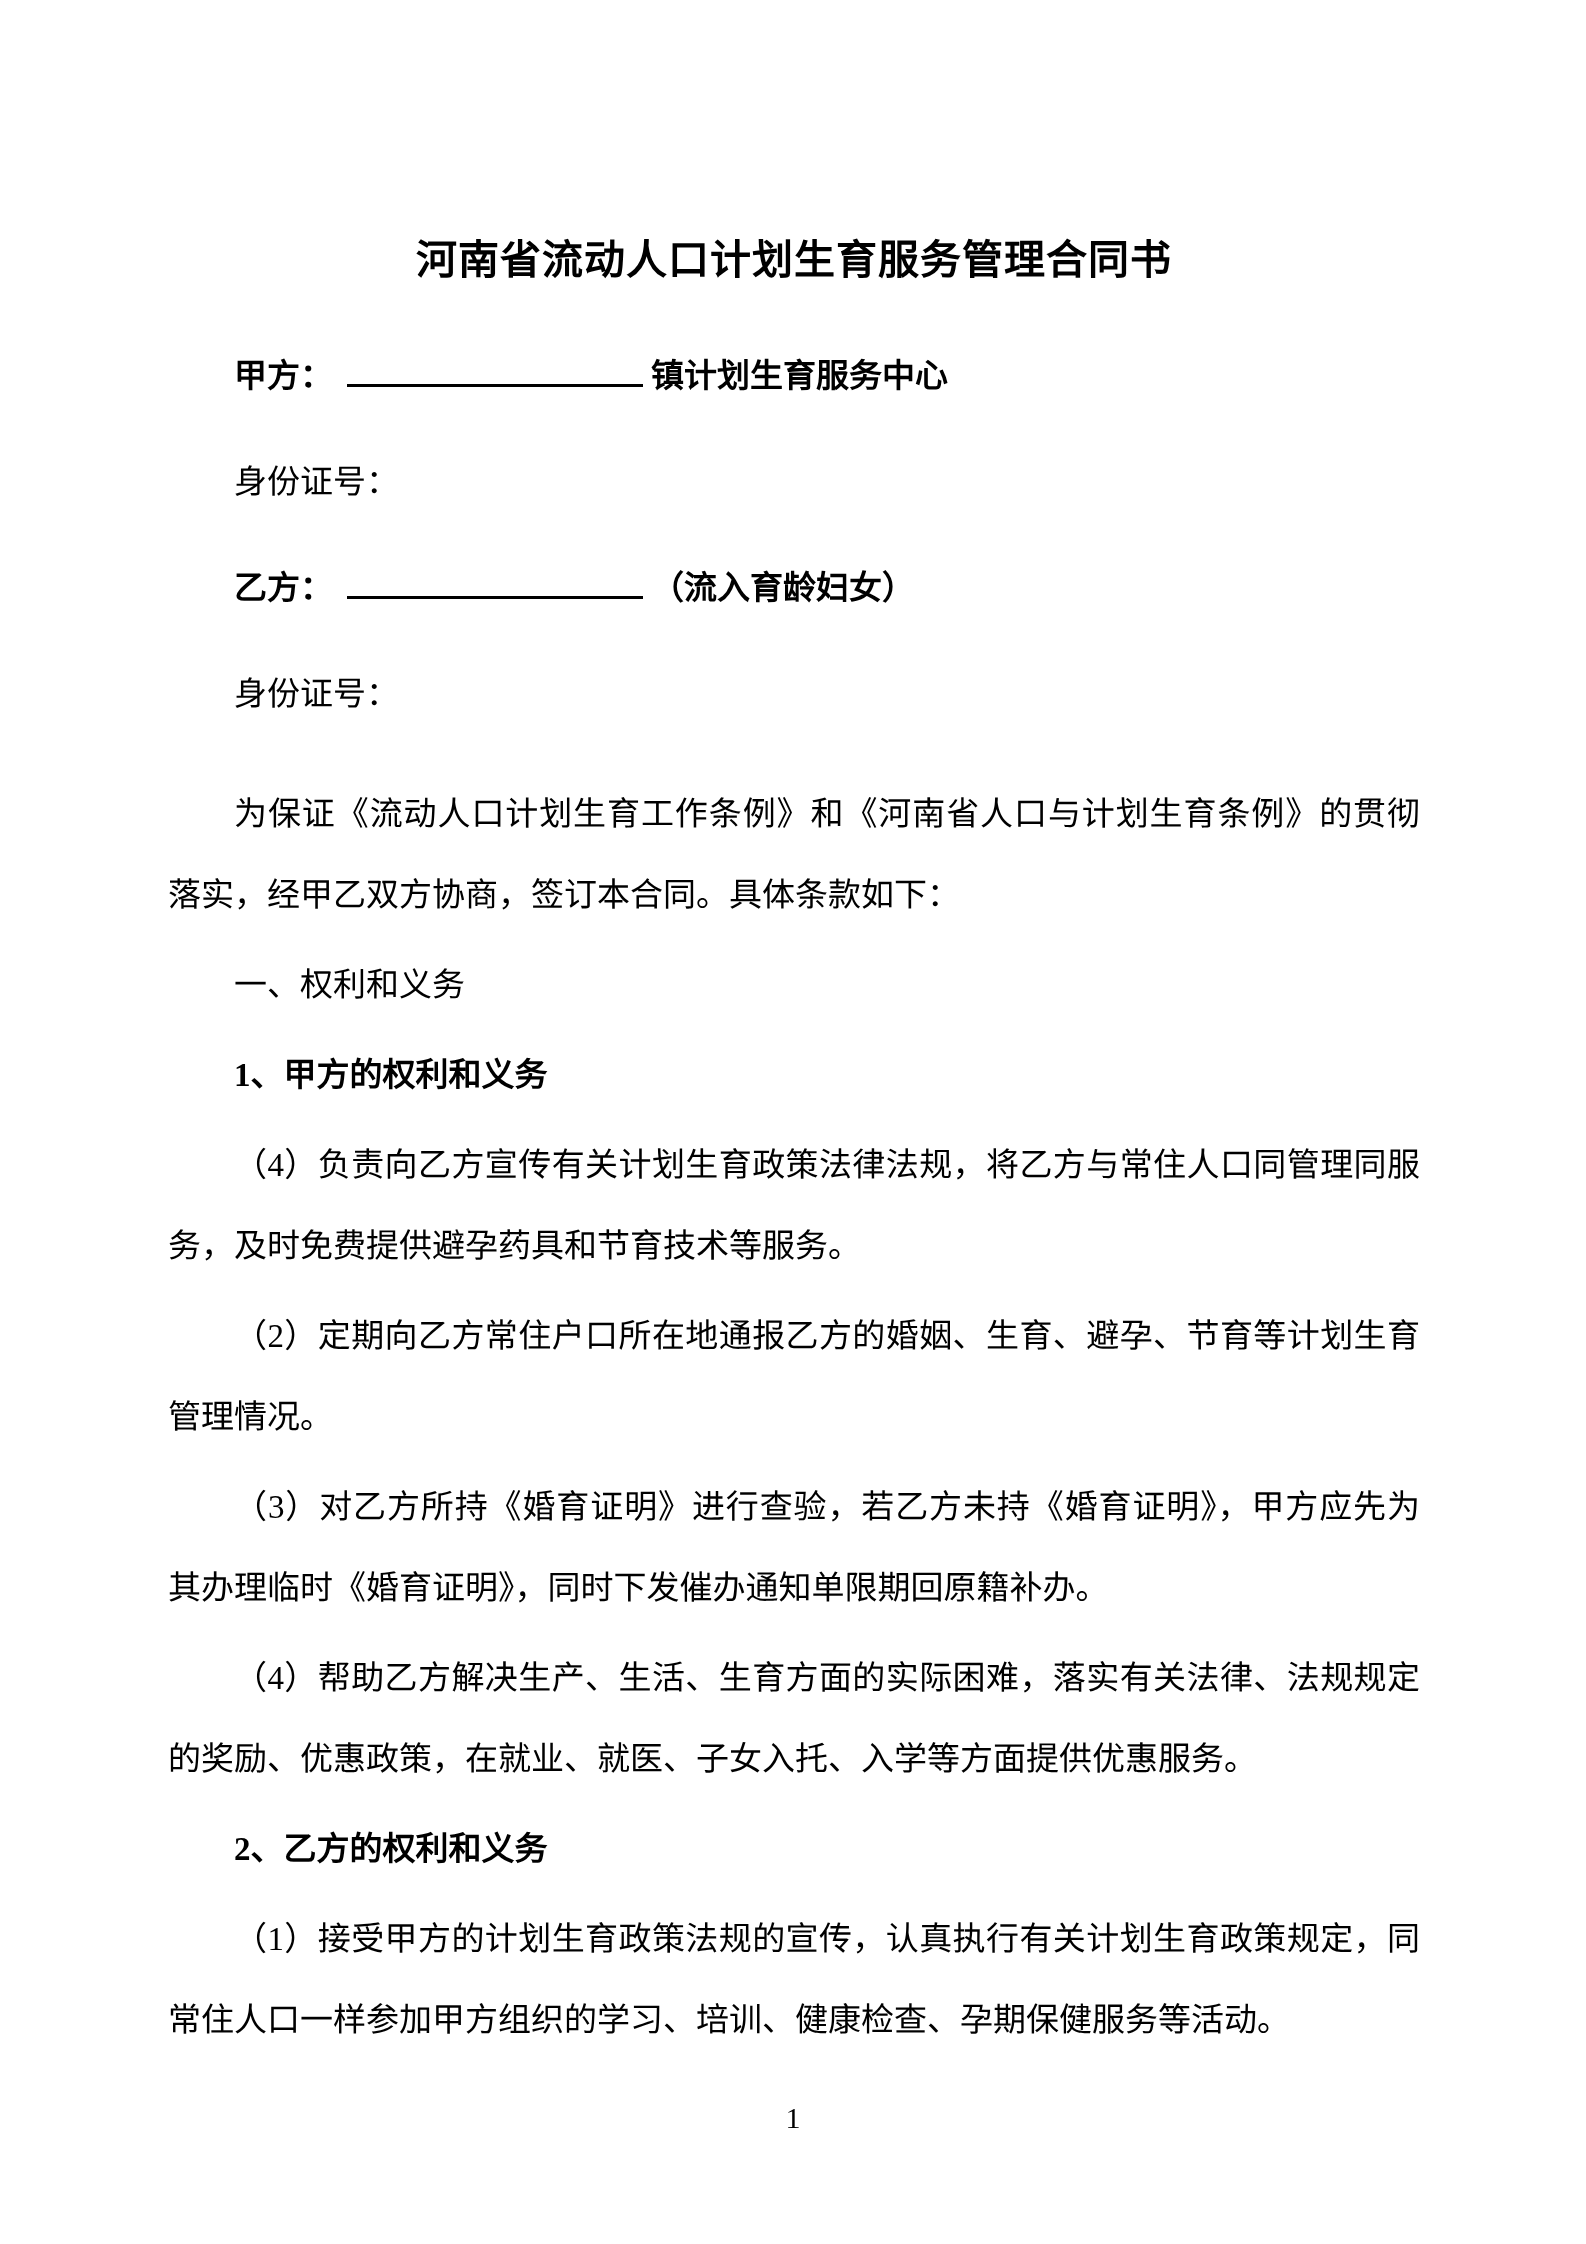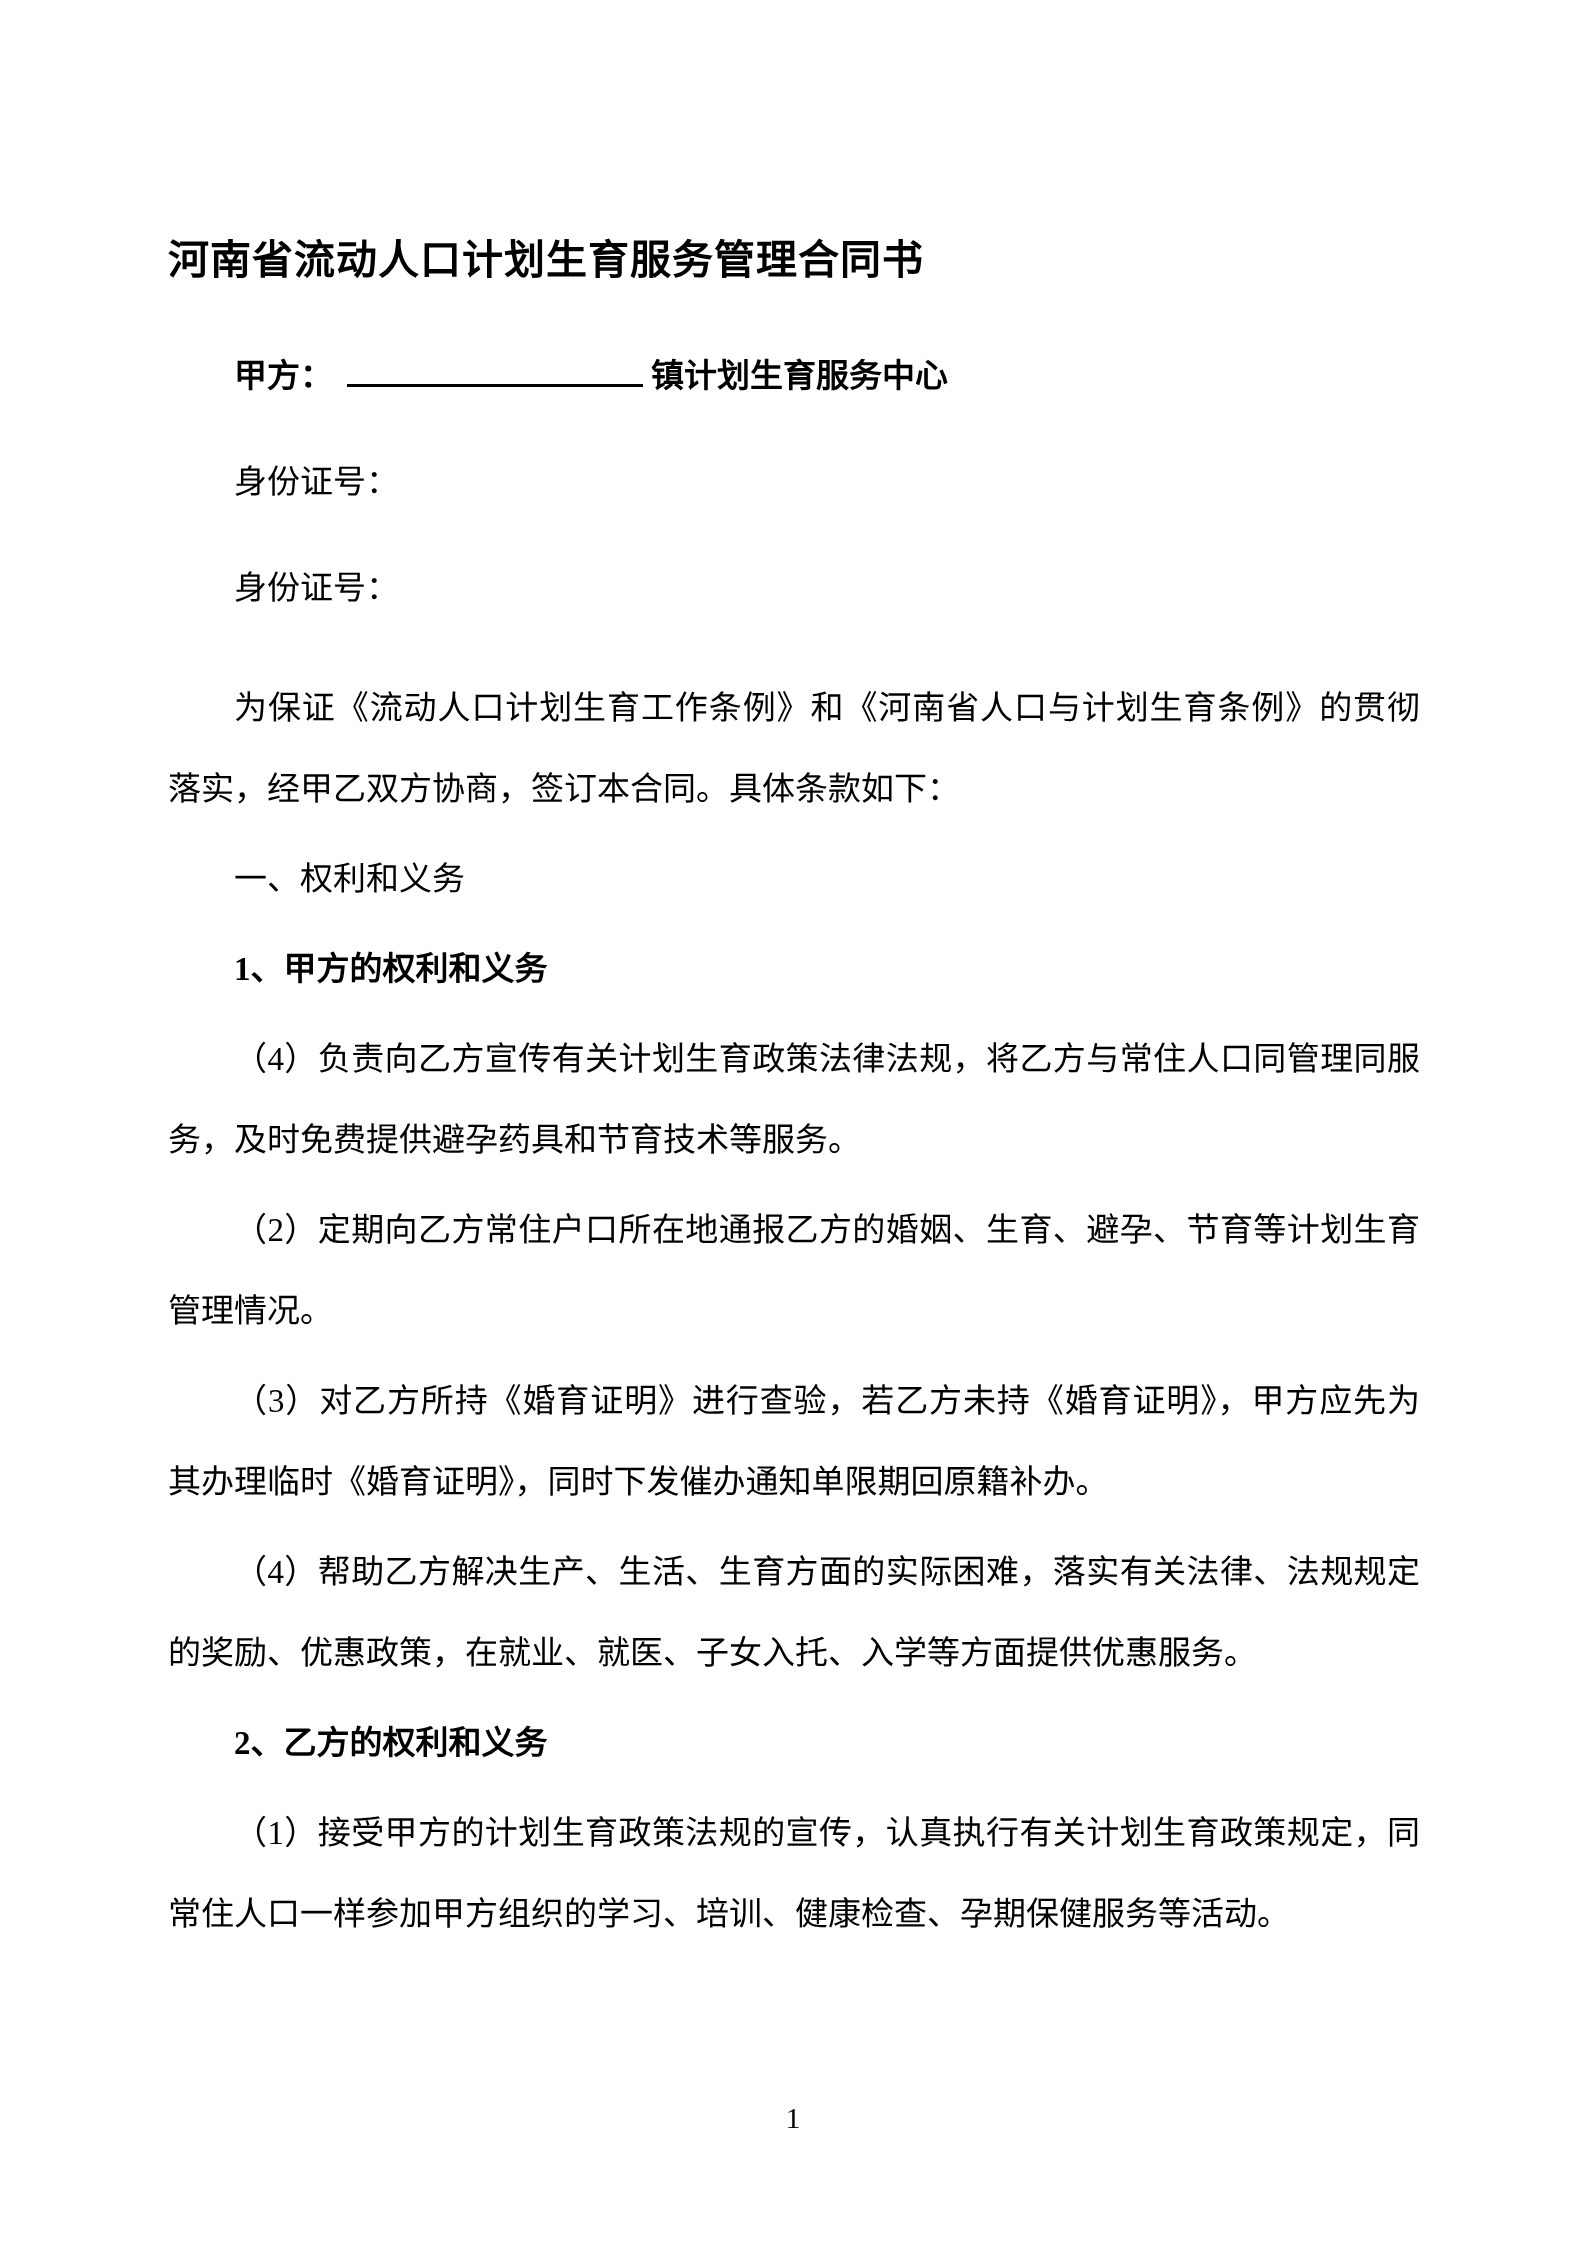--- a/index.html
+++ b/index.html
@@ -21,20 +21,21 @@
     padding: 232px 166px 0 168px;
     box-sizing: border-box;
     background: #ffffff;
   }
   .doc-title {
     font-size: 41px;
     font-weight: bold;
     line-height: 56px;
     margin: 0 0 62px 0;
     letter-spacing: 1px;
+    text-align: center;
   }
   p {
     font-size: 33px;
     margin: 0;
     text-align: justify;
   }
   .top-line {
     line-height: 52px;
     margin: 13px 0 54px 0;
     text-indent: 2em;
@@ -81,20 +82,23 @@
 <div class="page">
 
   <h1 class="doc-title">河南省流动人口计划生育服务管理合同书</h1>
 
   <p class="top-line bold">
     <span>甲方：</span><span class="blank-line"></span><span>镇计划生育服务中心</span>
   </p>
 
   <p class="top-line">身份证号：</p>
 
+  <p class="top-line bold">
+    <span>乙方：</span><span class="blank-line"></span><span>（流入育龄妇女）</span>
+  </p>
 
   <p class="top-line">身份证号：</p>
 
   <p class="para">为保证《流动人口计划生育工作条例》和《河南省人口与计划生育条例》的贯彻落实，经甲乙双方协商，签订本合同。具体条款如下：</p>
 
   <p class="heading">一、权利和义务</p>
 
   <p class="subheading">1、甲方的权利和义务</p>
 
   <div>

